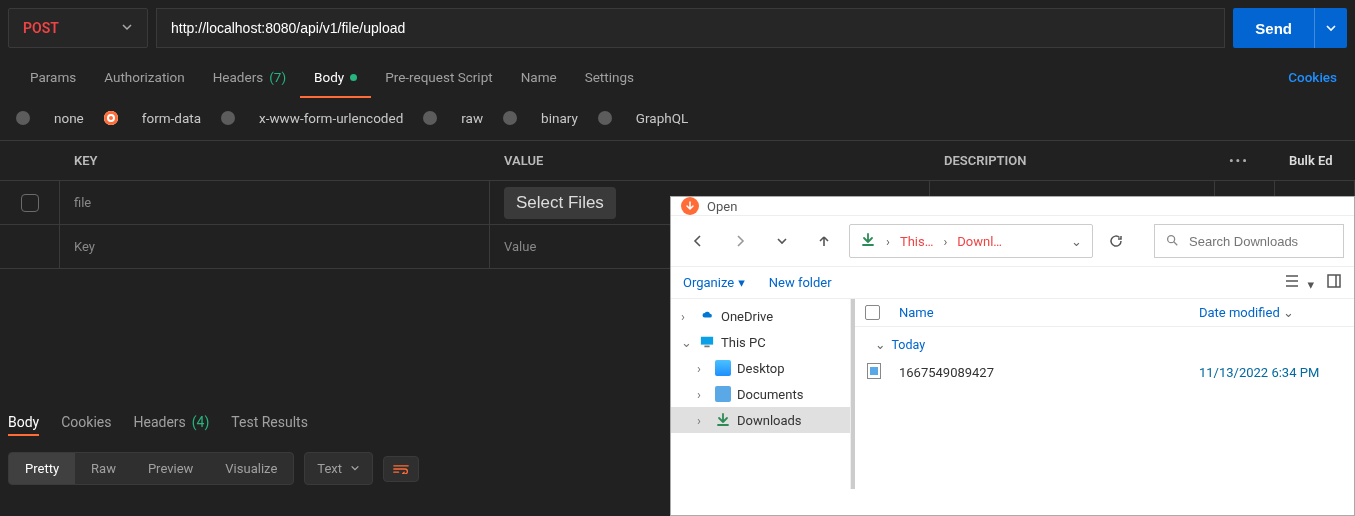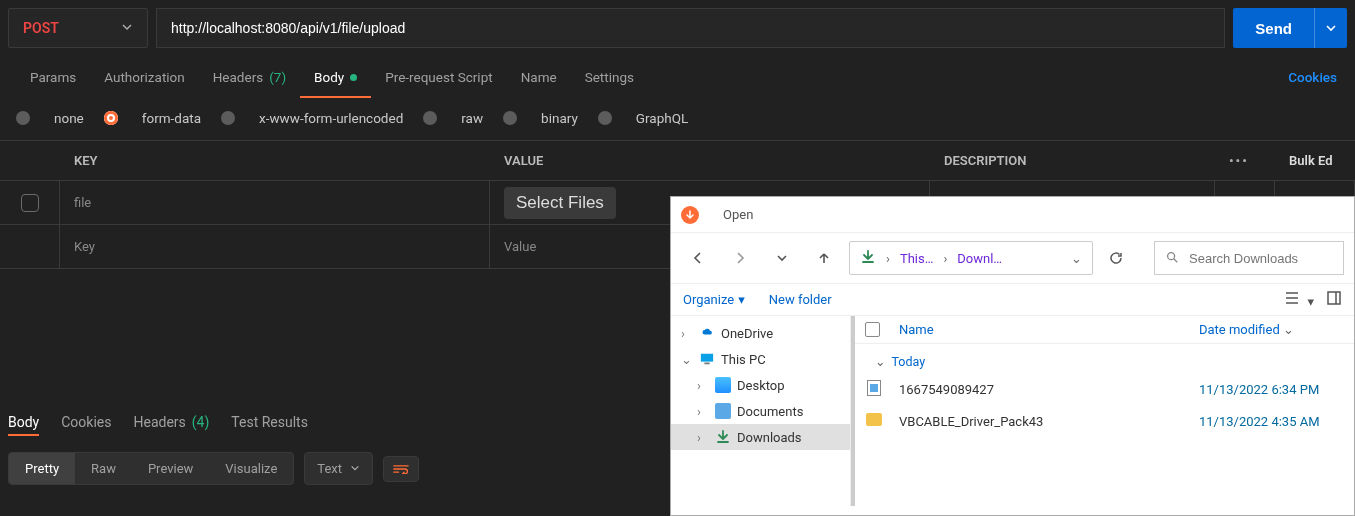--- a/index.html
+++ b/index.html
@@ -195,42 +195,42 @@
     .file-dialog {
       position:absolute;
       left: 670px; top: 196px;
       width: 685px; height: 320px;
       background:#fff;
       color:#333;
       border:1px solid #aaa;
       font-size:13px;
     }
     .fd-title {
-      display:flex; align-items:center; gap:24px; height:36px; padding:0 10px; color:#555;
+      display:flex; align-items:center; gap:8px; height:19px; padding:0 10px; color:#555;
       border-bottom:1px solid #eee;
     }
     .fd-title .orange-dot {
       width:18px; height:18px; border-radius:50%; background:#ff6c37;
       display:flex; align-items:center; justify-content:center;
     }
     .fd-title .orange-dot svg { width:12px; height:12px; fill:#fff; }
     .fd-nav {
       display:flex; align-items:center; gap:8px; padding:8px 10px; border-bottom:1px solid #eee;
     }
     .nav-icon {
       width:34px; height:34px; display:flex; align-items:center; justify-content:center;
       color:#555;
     }
     .nav-icon svg { width:16px; height:16px; }
     .crumb-bar {
       flex:1; display:flex; align-items:center; gap:10px; border:1px solid #ccc;
       height:34px; padding:0 10px; border-radius:2px;
     }
     .crumb-bar .green-down { color:#2e8b57; }
-    .crumb-bar .crumb { color:#6d28d9; white-space:nowrap; }
+    .crumb-bar .crumb { color:#ef4444; white-space:nowrap; }
     .crumb-bar .caret { color:#666; }
     .refresh-btn { width:30px; }
     .search-box {
       display:flex; align-items:center; gap:10px; border:1px solid #ccc; height:34px;
       padding:0 10px; width:190px; color:#888;margin-left:15px;
     }
     .search-box svg { width:14px; height:14px; }
     .search-box input { border:none; outline:none; flex:1; font-size:13px; color:#555; background:transparent;}
     .fd-toolbar {
       display:flex; align-items:center; padding:6px 12px; gap:24px; color:#0066cc;
@@ -568,20 +568,15 @@
         <div><span>Date modified</span> <span style="color:#666">⌄</span></div>
       </div>
       <div class="group-label">
         <span class="car">⌄</span><span>Today</span>
       </div>
       <div class="file-row">
         <div class="ficon"><span class="fileimg-ico"></span></div>
         <div>1667549089427</div>
         <div class="date">11/13/2022 6:34 PM</div>
       </div>
-      <div class="file-row">
-        <div class="ficon"><span class="folder-ico"></span></div>
-        <div>VBCABLE_Driver_Pack43</div>
-        <div class="date">11/13/2022 4:35 AM</div>
-      </div>
     </div>
   </div>
 </div>
 
 </body></html>

